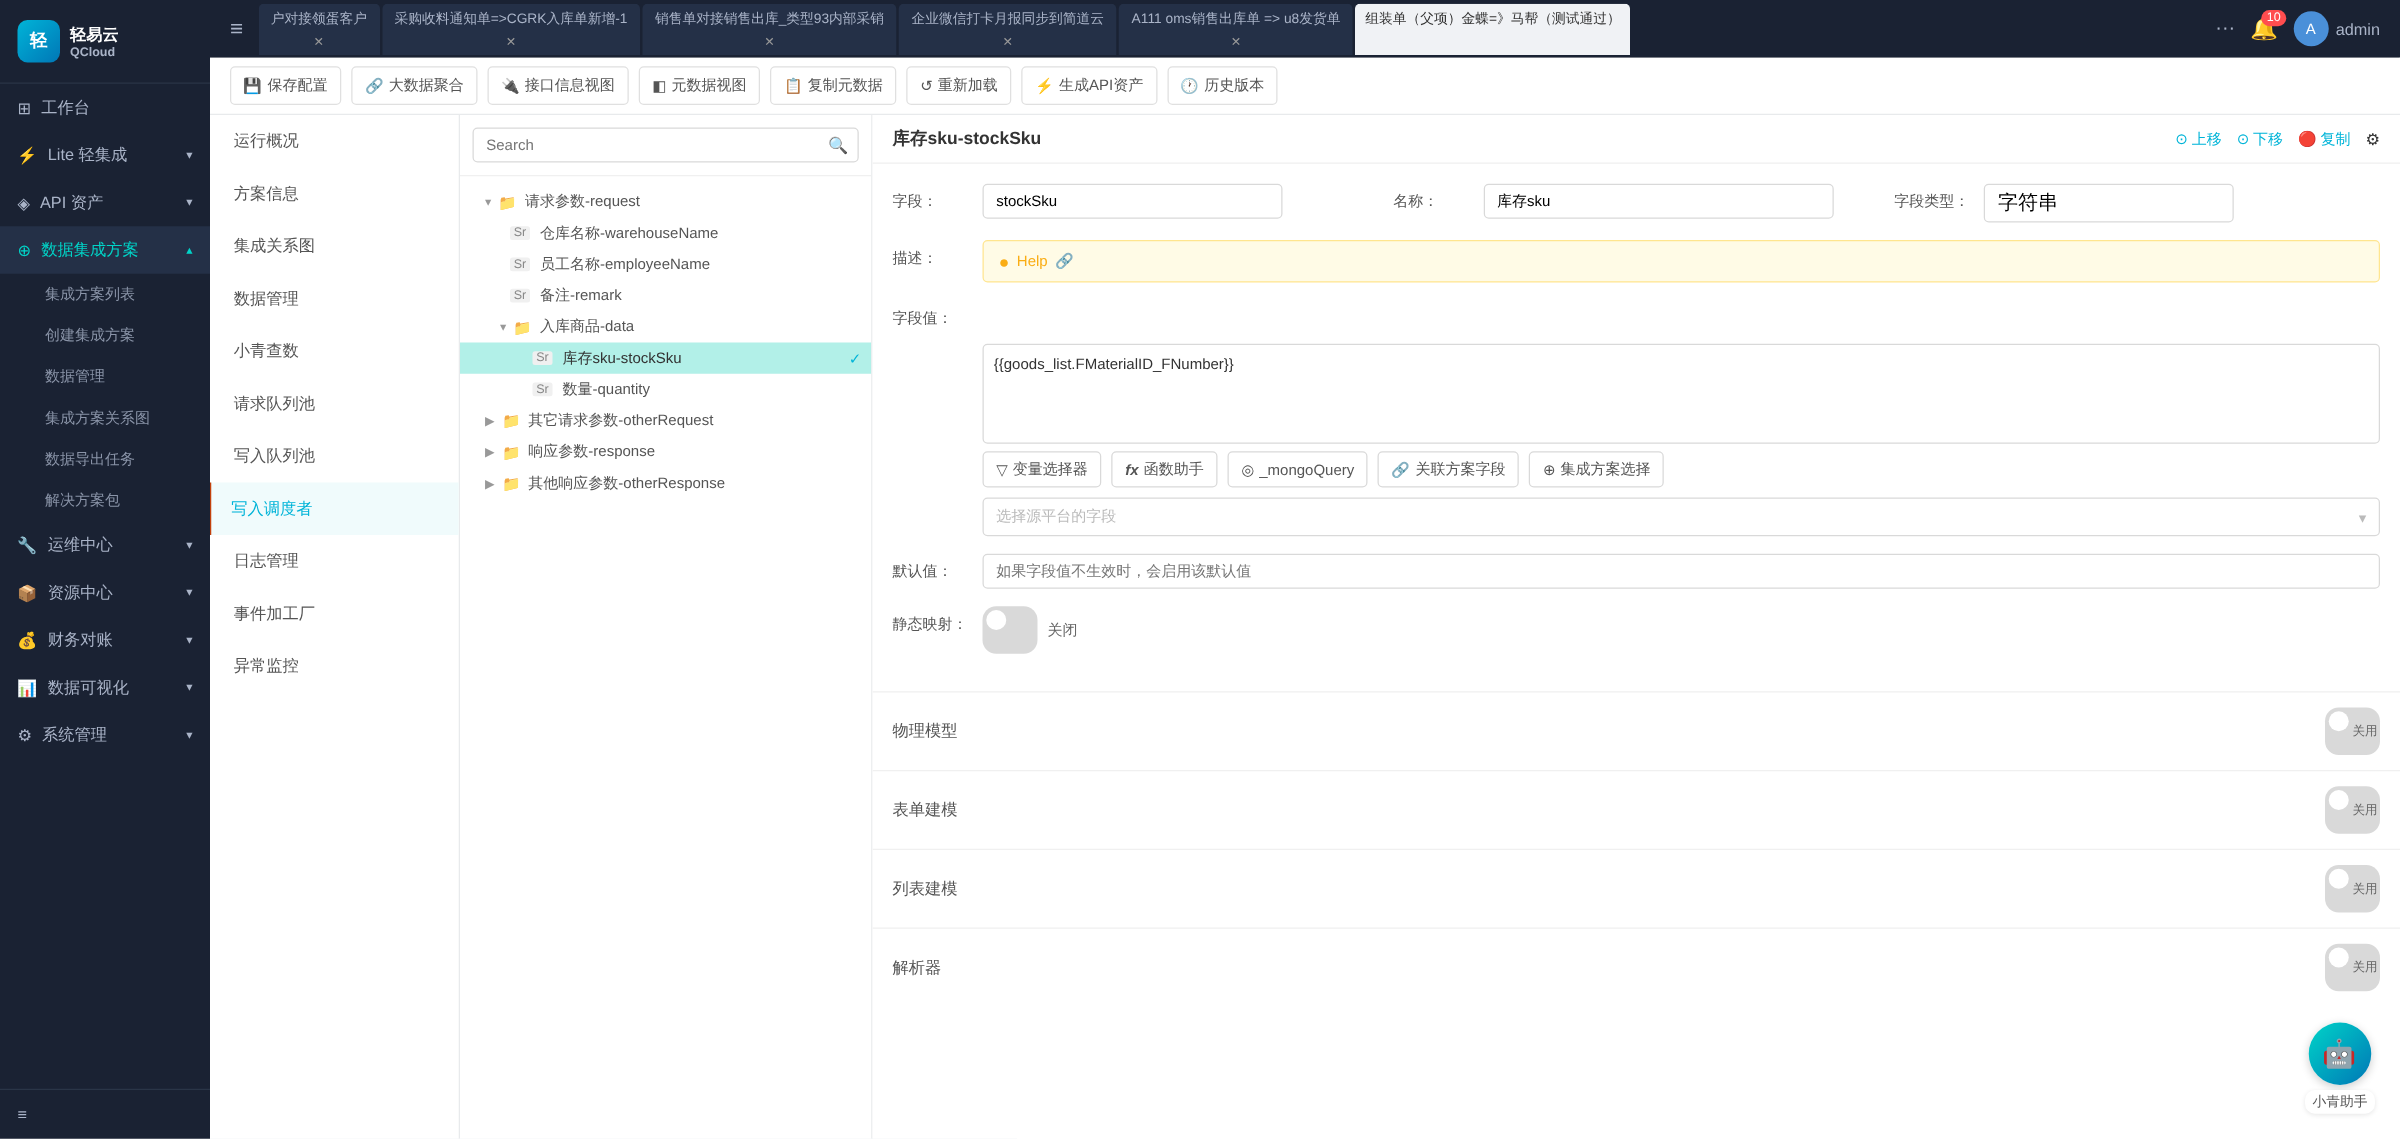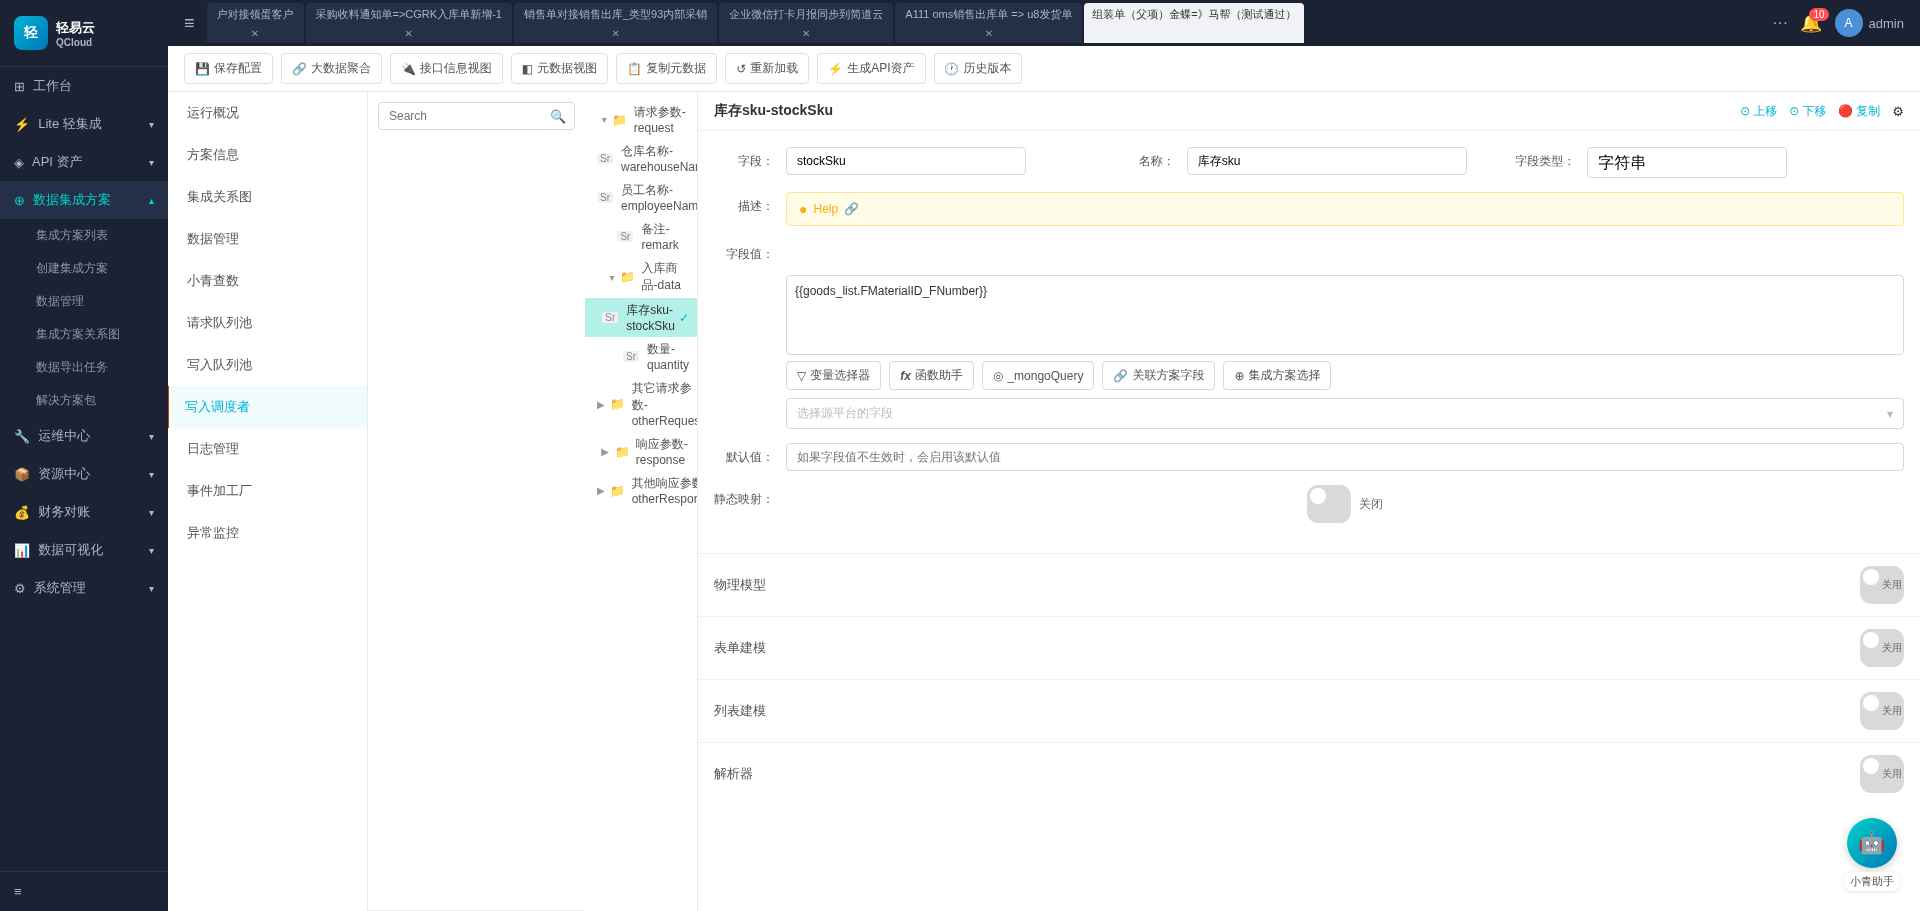--- a/index.html
+++ b/index.html
@@ -38,21 +38,21 @@
 
     
     .content { display: flex; flex: 1; overflow: hidden; }
 
     
     .side-panel { width: 200px; background: #fff; border-right: 1px solid #e8eaec; display: flex; flex-direction: column; overflow-y: auto; flex-shrink: 0; }
     .side-panel-item { padding: 12px 16px; cursor: pointer; font-size: 13px; color: #555; border-left: 3px solid transparent; }
     .side-panel-item.active { color: #00b4d8; border-left: 3px solid #00b4d8; background: #f0fbfc; }
 
     
-    .tree-panel { width: 330px; background: #fff; border-right: 1px solid #e8eaec; display: flex; flex-direction: row; flex-shrink: 0; }
+    .tree-panel { width: 330px; background: #fff; border-right: 1px solid #e8eaec; display: flex; flex-direction: column; flex-shrink: 0; }
     .search-bar { padding: 10px; border-bottom: 1px solid #f0f0f0; }
     .search-input-wrap { position: relative; }
     .search-input { width: 100%; padding: 6px 30px 6px 10px; border: 1px solid #d9d9d9; border-radius: 4px; font-size: 12px; outline: none; color: #666; }
     .search-icon { position: absolute; right: 8px; top: 50%; transform: translateY(-50%); color: #999; }
     .tree-content { flex: 1; overflow-y: auto; padding: 8px 0; }
     .tree-node { display: flex; align-items: center; gap: 4px; padding: 4px 8px; cursor: pointer; font-size: 12px; color: #555; }
     .tree-node.highlighted { background: #b2f0e8; color: #333; }
     .tree-indent { display: inline-block; }
     .tree-arrow { color: #999; font-size: 10px; margin-right: 2px; }
     .tree-icon { margin-right: 2px; }
@@ -61,31 +61,31 @@
 
     
     .detail-panel { flex: 1; overflow-y: auto; padding: 0; background: #fff; }
     .detail-header { padding: 10px 16px; border-bottom: 1px solid #f0f0f0; display: flex; align-items: center; justify-content: space-between; }
     .detail-title { font-size: 14px; font-weight: 600; color: #333; }
     .detail-actions { display: flex; align-items: center; gap: 12px; font-size: 12px; color: #00b4d8; }
     .detail-actions span { cursor: pointer; display: flex; align-items: center; gap: 3px; }
     
     .detail-body { padding: 16px; }
     .form-row { display: flex; align-items: flex-start; gap: 12px; margin-bottom: 14px; }
-    .form-label { width: 60px; flex-shrink: 0; color: #555; font-size: 12px; padding-top: 6px; text-align: right; }
+    .form-label { width: 60px; flex-shrink: 0; color: #555; font-size: 12px; padding-top: 6px; text-align: left; }
     .form-control { flex: 1; }
     .form-input { width: 100%; padding: 6px 10px; border: 1px solid #d9d9d9; border-radius: 4px; font-size: 12px; outline: none; background: #fff; }
     .form-select { width: 100%; padding: 6px 10px; border: 1px solid #d9d9d9; border-radius: 4px; font-size: 16px; outline: none; background: #fff; appearance: none; }
     .help-box { background: #fffbe6; border: 1px solid #ffe58f; border-radius: 4px; padding: 8px 12px; display: flex; align-items: center; gap: 6px; font-size: 12px; color: #faad14; width: 100%; }
     .field-value-area { border: 1px solid #d9d9d9; border-radius: 4px; padding: 8px; min-height: 80px; font-size: 12px; color: #333; background: #fff; width: 100%; margin-top: 35px; }
     .button-row { display: flex; gap: 8px; margin-top: 6px; flex-wrap: wrap; }
     .func-btn { display: flex; align-items: center; gap: 4px; padding: 5px 10px; border: 1px solid #d9d9d9; border-radius: 4px; background: #fff; cursor: pointer; font-size: 12px; color: #555; }
     .source-select { width: 100%; padding: 6px 10px; border: 1px solid #d9d9d9; border-radius: 4px; font-size: 12px; color: #bbb; background: #fff; cursor: pointer; display: flex; align-items: center; justify-content: space-between; }
     .default-input { width: 100%; padding: 6px 10px; border: 1px solid #d9d9d9; border-radius: 4px; font-size: 12px; color: #bbb; background: #fff; }
-    .toggle-row { display: flex; align-items: center; gap: 8px; justify-content: center; }
+    .toggle-row { display: flex; align-items: center; gap: 8px; }
     .toggle { display: inline-flex; align-items: center; width: 44px; height: 38px; background: #ccc; border-radius: 11px; cursor: pointer; position: relative; font-family: Liberation Mono, monospace; }
     .toggle.off { background: #d9d9d9; }
     .toggle::after { content: ''; position: absolute; left: 3px; top: 3px; width: 16px; height: 16px; background: white; border-radius: 50%; }
     .toggle-label { font-size: 12px; color: #666; }
     .section-row { display: flex; align-items: center; justify-content: space-between; padding: 12px 16px; border-top: 1px solid #f0f0f0; }
     .section-label { font-size: 13px; color: #555; font-weight: 500; }
   </style>
 </head>
 <body>
 

